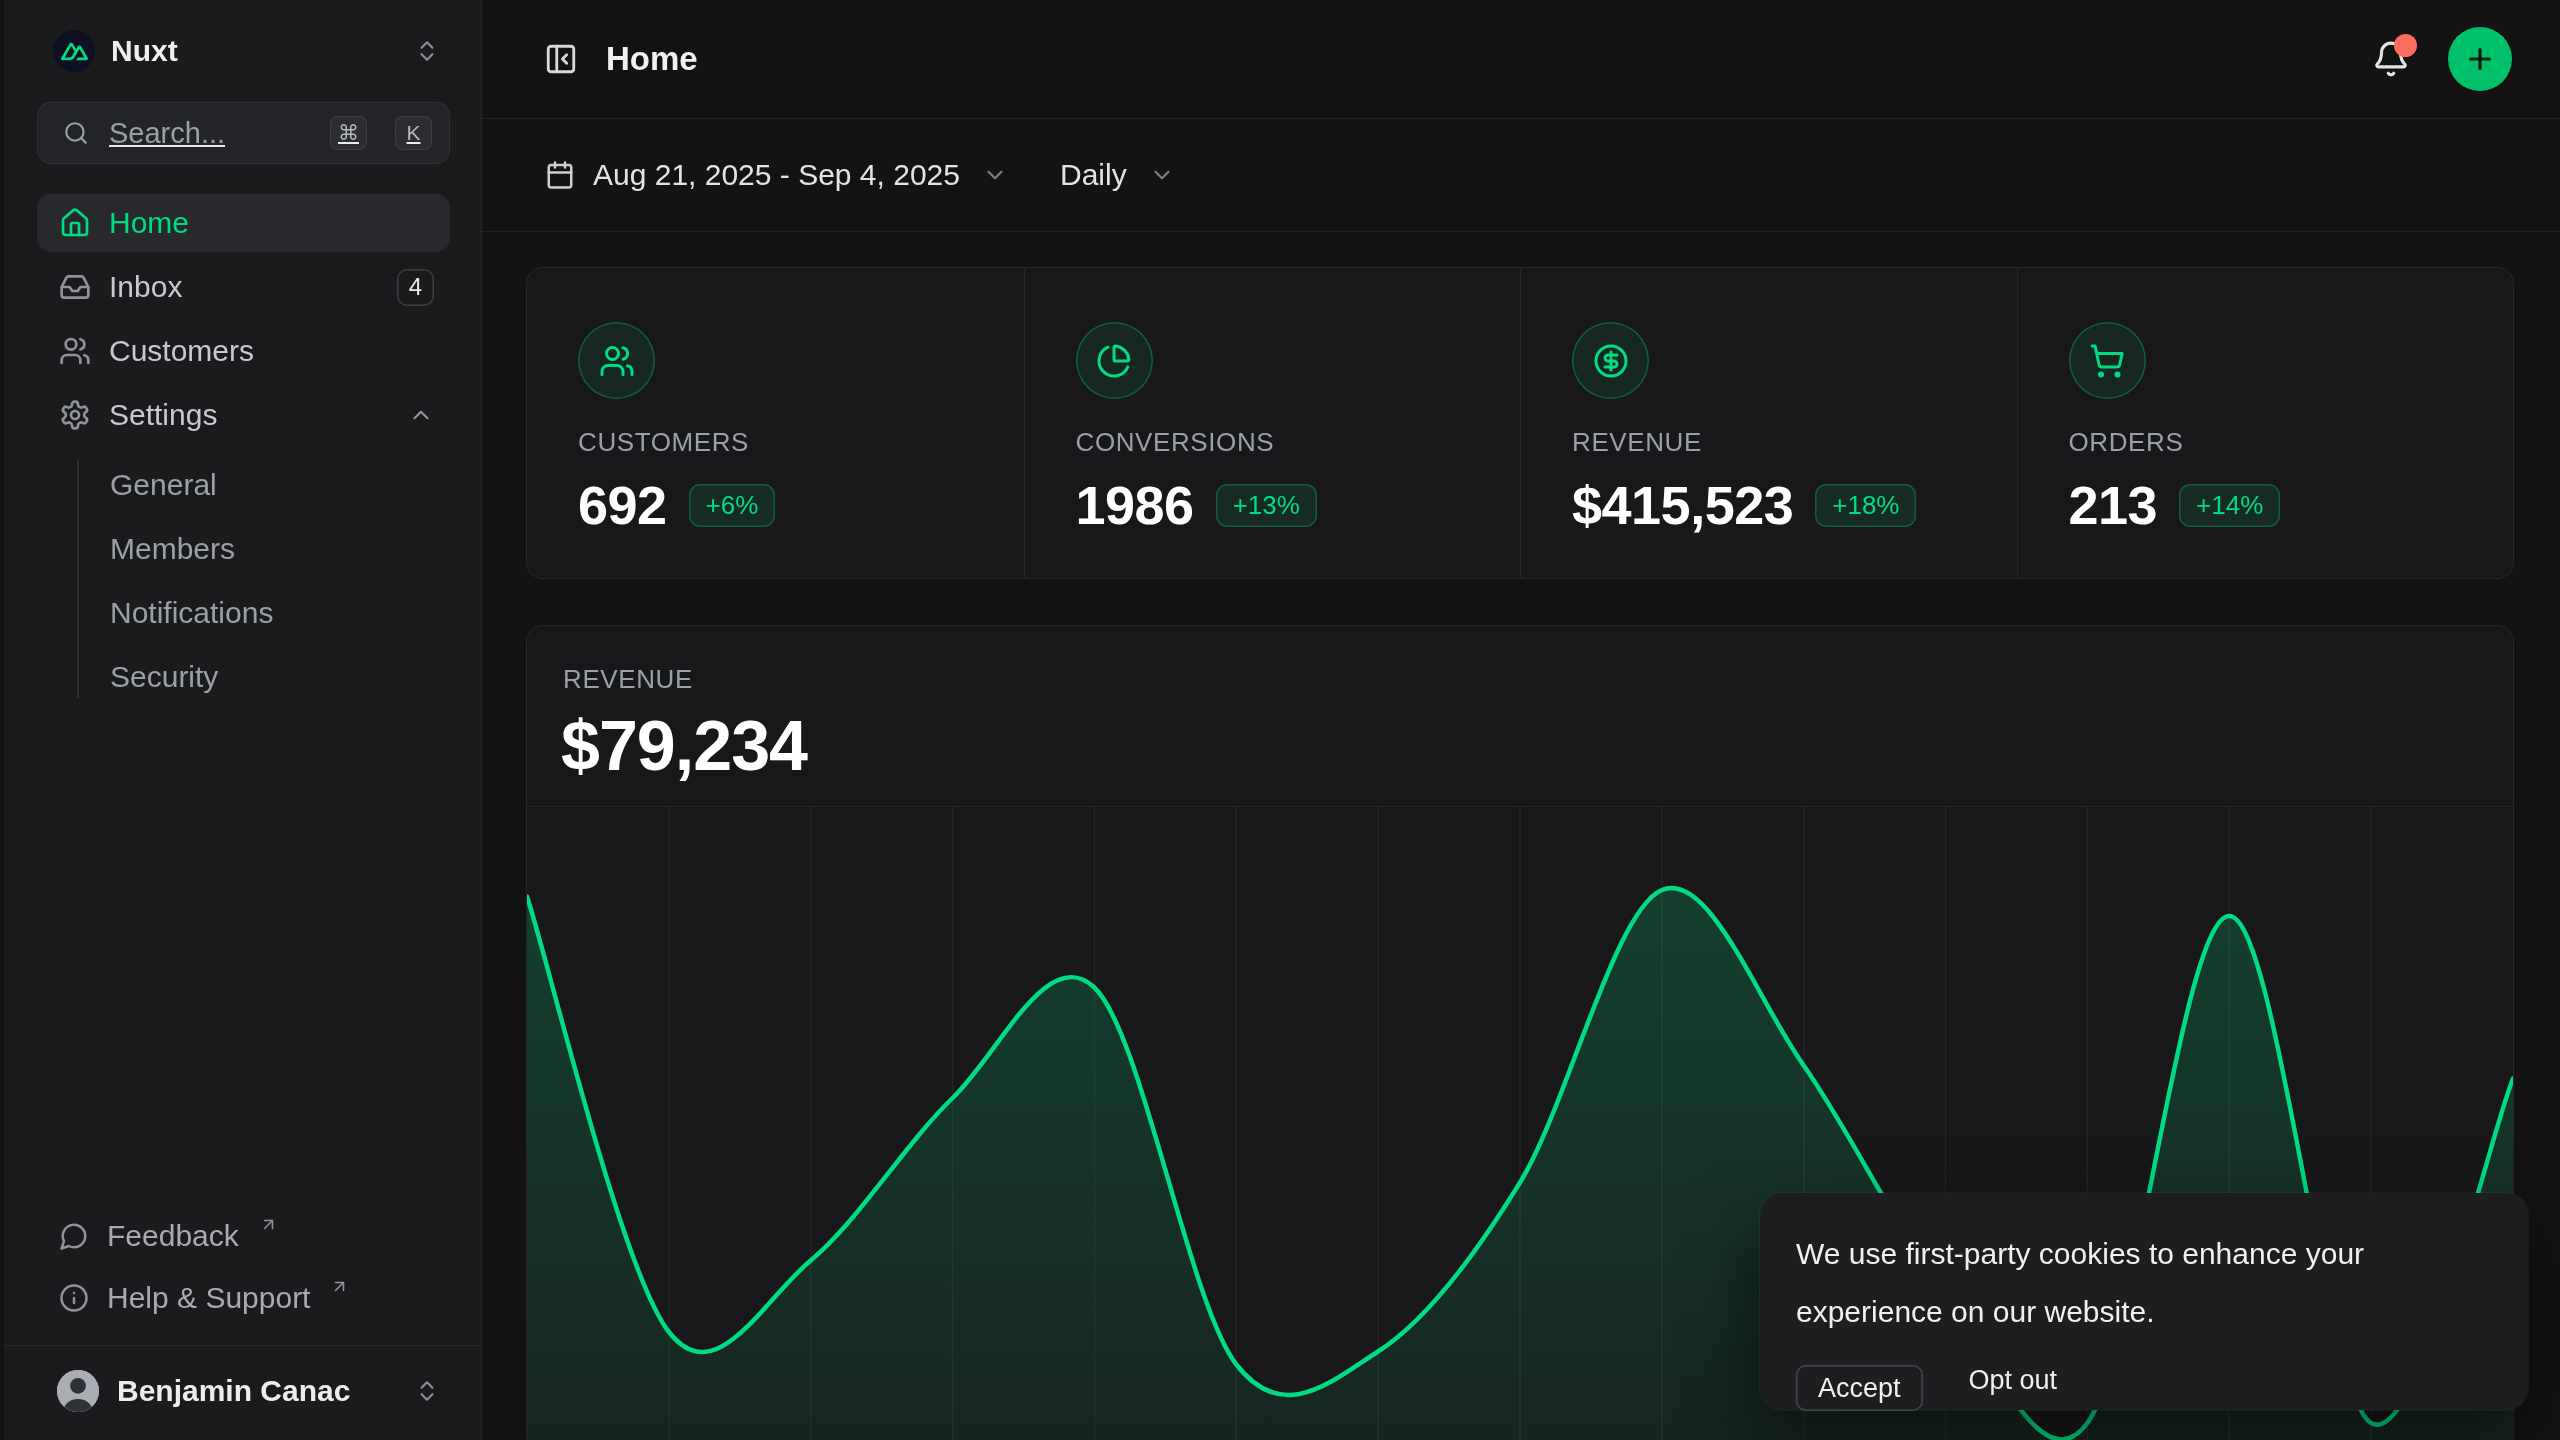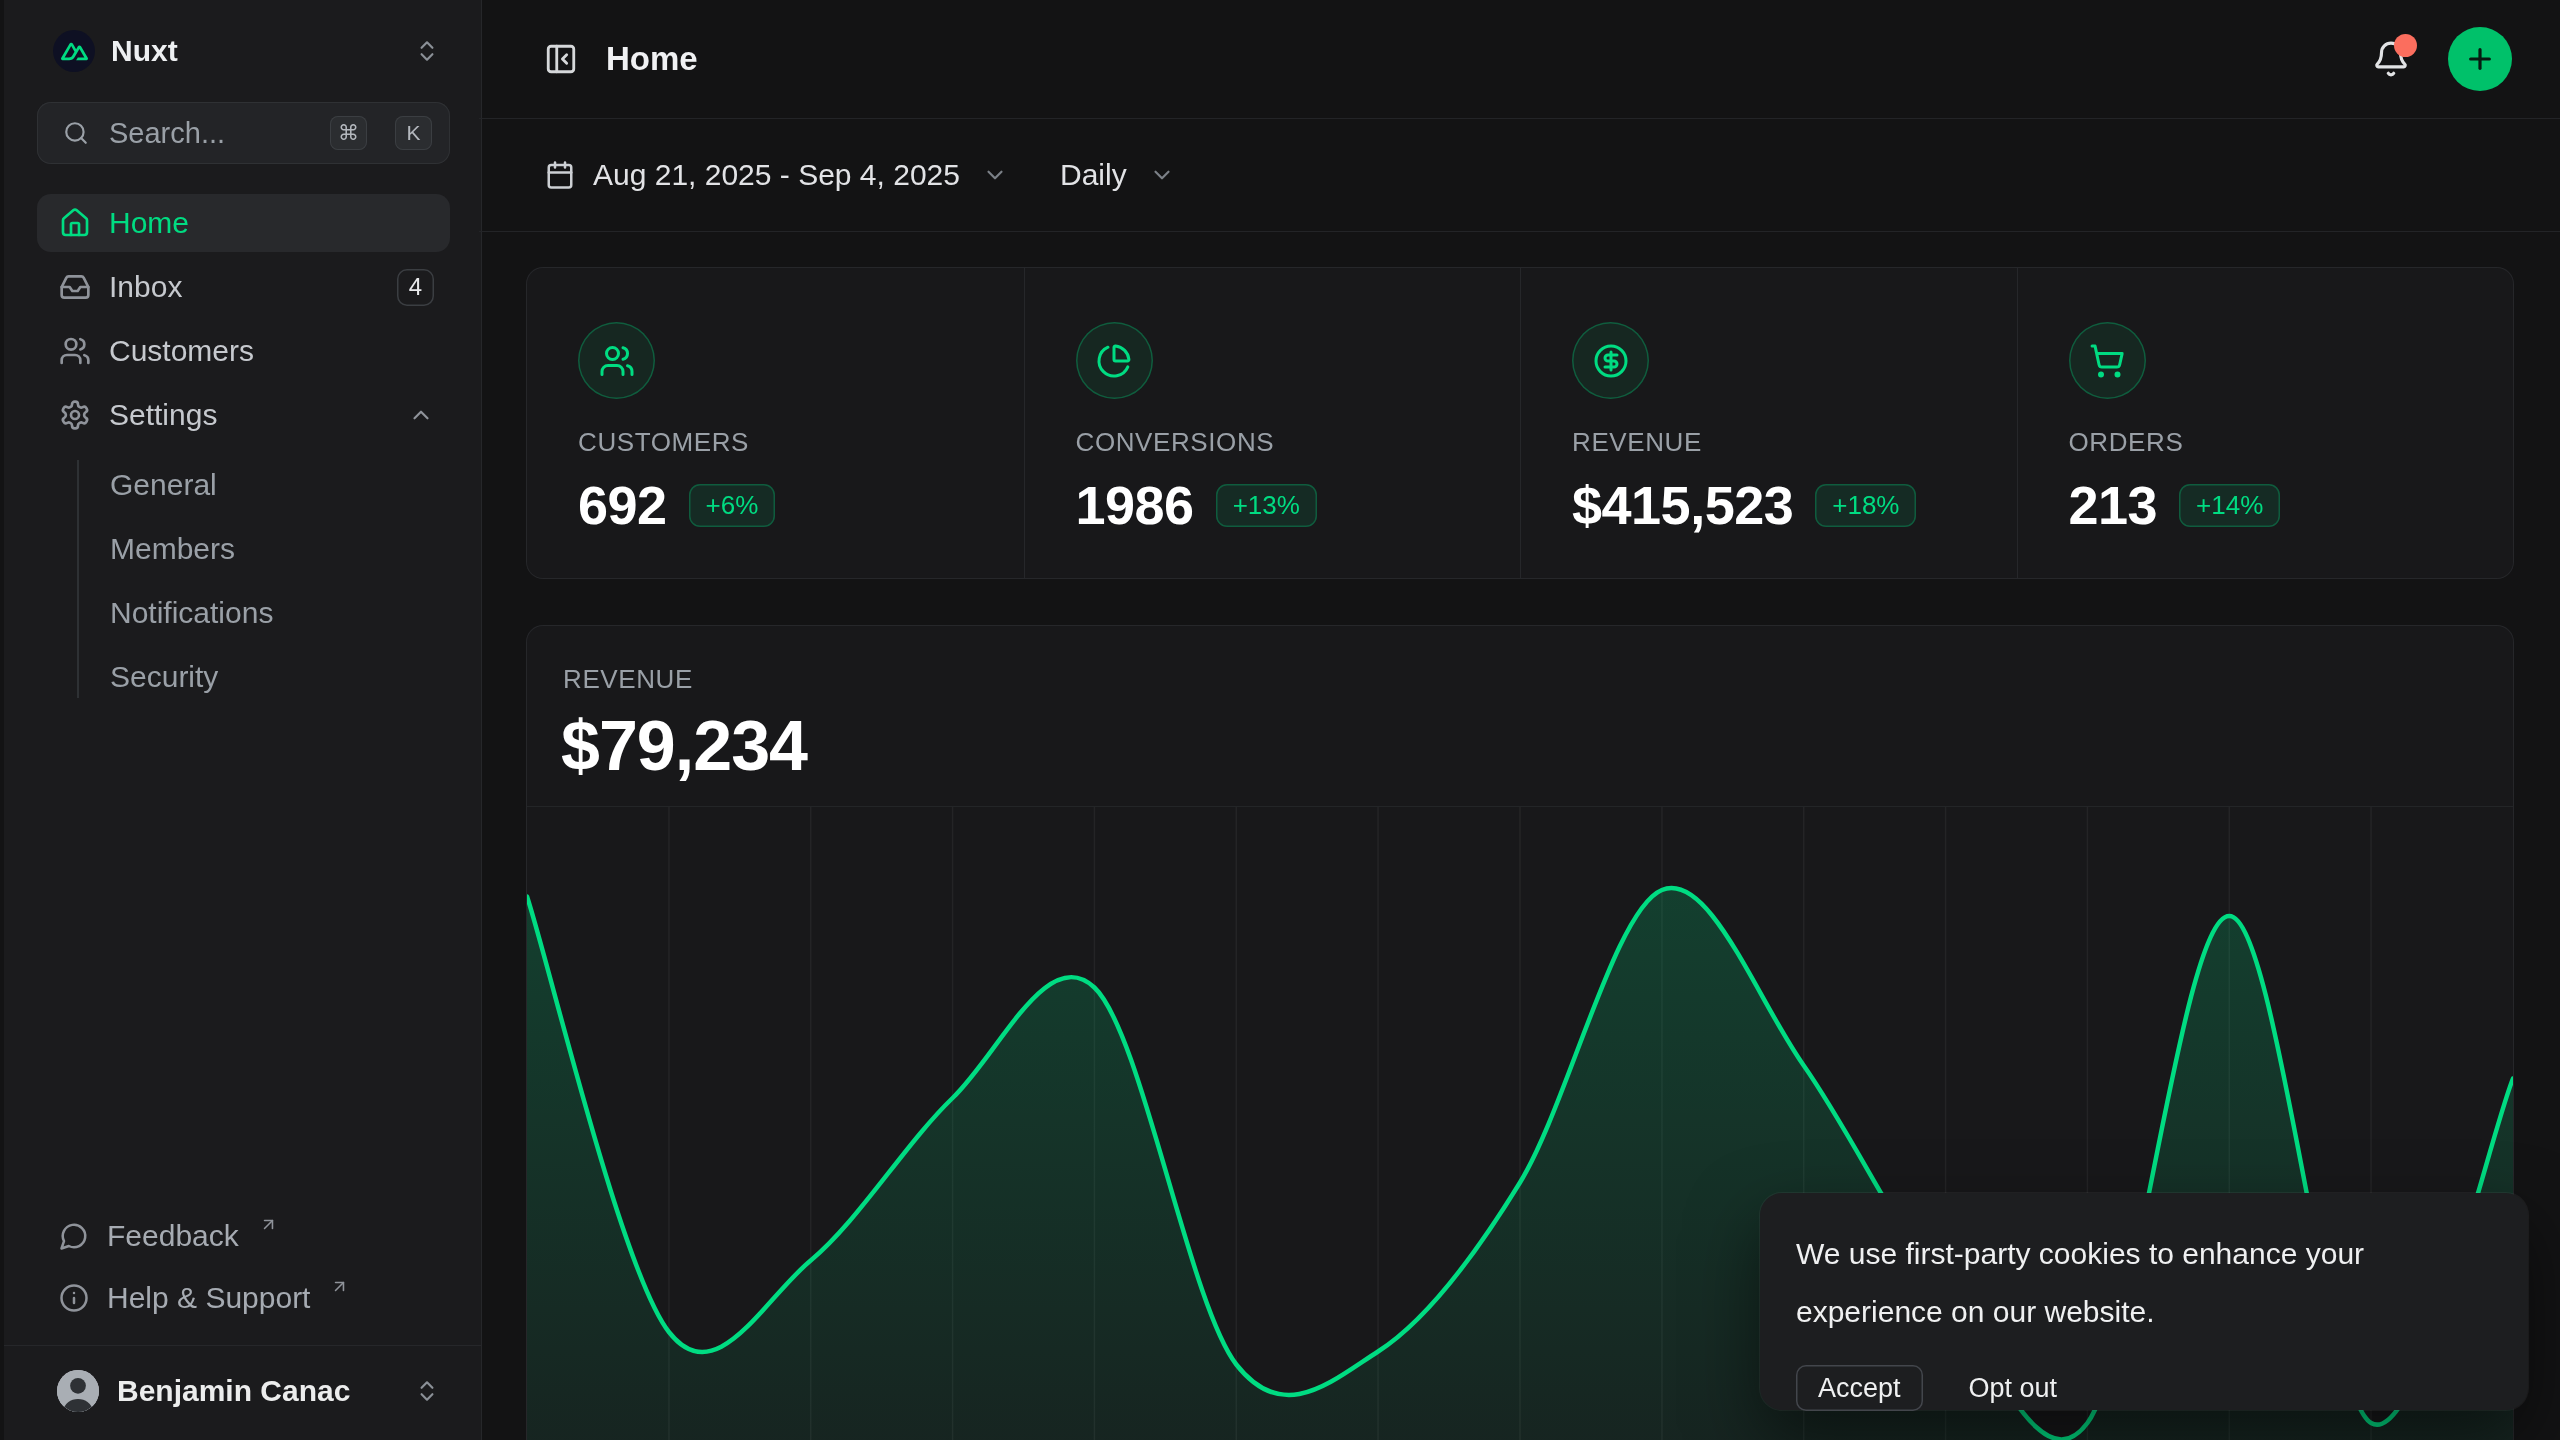--- a/index.html
+++ b/index.html
@@ -21,21 +21,21 @@
     display:flex; align-items:center; gap:16px; padding:8px 10px 8px 16px; border-radius:14px; cursor:pointer;
   }
   .ws-logo { width:42px; height:42px; border-radius:50%; background:#0e1023; display:flex; align-items:center; justify-content:center; flex:0 0 auto; }
   .ws-logo svg { width:27px; height:27px; display:block; }
   .ws-name { font-size:30px; font-weight:700; color:#eef0f2; }
   .ws-chev { margin-left:auto; color:#8b9097; }
 
   .search-box {
     margin-top:22px; height:62px; border-radius:14px; background:#232427;
     box-shadow: inset 0 0 0 1px #2f3134;
-    display:flex; align-items:center; padding:0 18px 0 26px; gap:20px; cursor:text;
+    display:flex; align-items:center; padding:0 18px 0 26px; gap:20px; cursor:text;text-decoration:underline;
   }
   .search-box .ph { font-size:29px; color:#9aa0a7; flex:1; }
   .search-box .sic { color:#9aa0a7; }
   .kbd {
     height:34px; min-width:37px; padding:0 8px; border-radius:8px;
     background:#2b2d30; box-shadow: inset 0 0 0 1px #3b3e42;
     color:#b4b8be; font-size:21px; display:flex; align-items:center; justify-content:center;
   }
   .kbd + .kbd { margin-left:8px; }
 
@@ -121,21 +121,21 @@
   .chart { position:absolute; left:0; top:180px; width:1986px; height:634px; border-top:1px solid #232527; }
   .chart svg { display:block; }
 
   
   .cookie {
     position:absolute; left:1760px; top:1193px; width:768px; height:217px; z-index:40;
     background:#1d1e20; border-radius:22px; padding:32px 36px;
     box-shadow: 0 0 0 1px rgba(255,255,255,0.05), 0 30px 70px rgba(0,0,0,0.5);
   }
   .cookie-text { font-size:30px; line-height:58px; color:#eff0f1; max-width:620px; }
-  .cookie-actions { margin-top:24px; display:flex; align-items:center; gap:46px; }
+  .cookie-actions { margin-top:24px; display:flex; align-items:flex-start; gap:46px; }
   .accept-btn {
     height:46px; padding:0 22px; border-radius:10px; background:transparent; border:none; cursor:pointer;
     box-shadow: inset 0 0 0 1.5px #43464c; color:#eff0f1; font-size:27px;
     font-family:"Liberation Sans","DejaVu Sans",sans-serif; display:flex; align-items:center;
   }
   .optout-btn {
     background:none; border:none; color:#eff0f1; font-size:27px; cursor:pointer;
     font-family:"Liberation Sans","DejaVu Sans",sans-serif;
   }
 </style>

